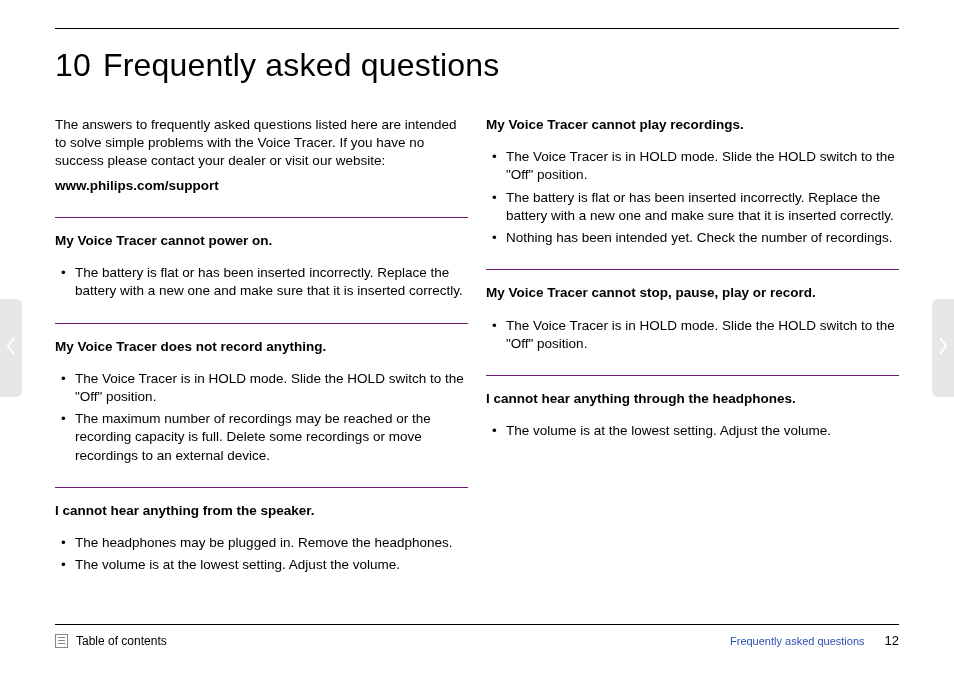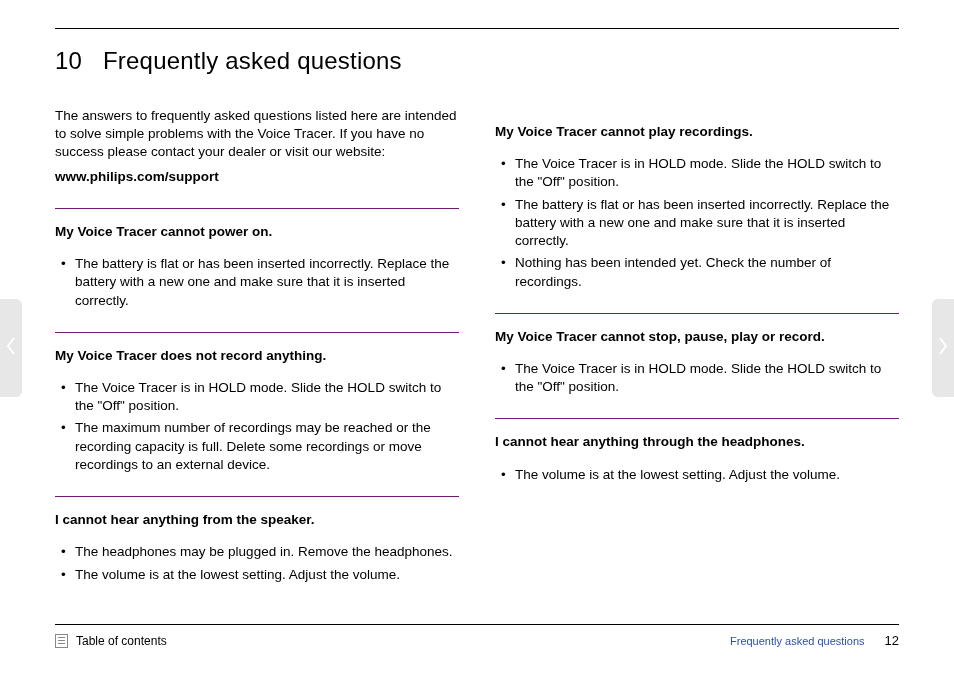--- a/index.html
+++ b/index.html
@@ -18,46 +18,46 @@
       top: 28px;
       bottom: 28px;
     }
     .top-rule {
       border-top: 1px solid #000;
       height: 0;
       margin-bottom: 18px;
     }
     h1.chapter-title {
       font-weight: 300;
-      font-size: 24px;
+      font-size: 32px;
       letter-spacing: 0.2px;
       margin-bottom: 32px;
     }
     h1.chapter-title .num {
       display: inline-block;
       width: 48px;
       font-weight: 300;
     }
     .columns {
       display: flex;
-      gap: 36px;
+      gap: 18px;
     }
     .col {
       flex: 1;
       font-size: 13.5px;
       line-height: 1.35;
     }
     .intro { margin-bottom: 6px; }
     .intro .url { font-weight: 700; }
     .section {
       border-top: 1px solid #701a75;
       margin-top: 22px;
       padding-top: 14px;
     }
-    .section.first-right { margin-top: 16px; border-top: none; padding-top: 0; }
+    .section.first-right { margin-top: 0; border-top: none; padding-top: 0; }
     .q {
       font-weight: 700;
       margin-bottom: 14px;
     }
     ul.answers {
       list-style: none;
       padding-left: 6px;
     }
     ul.answers li {
       position: relative;

